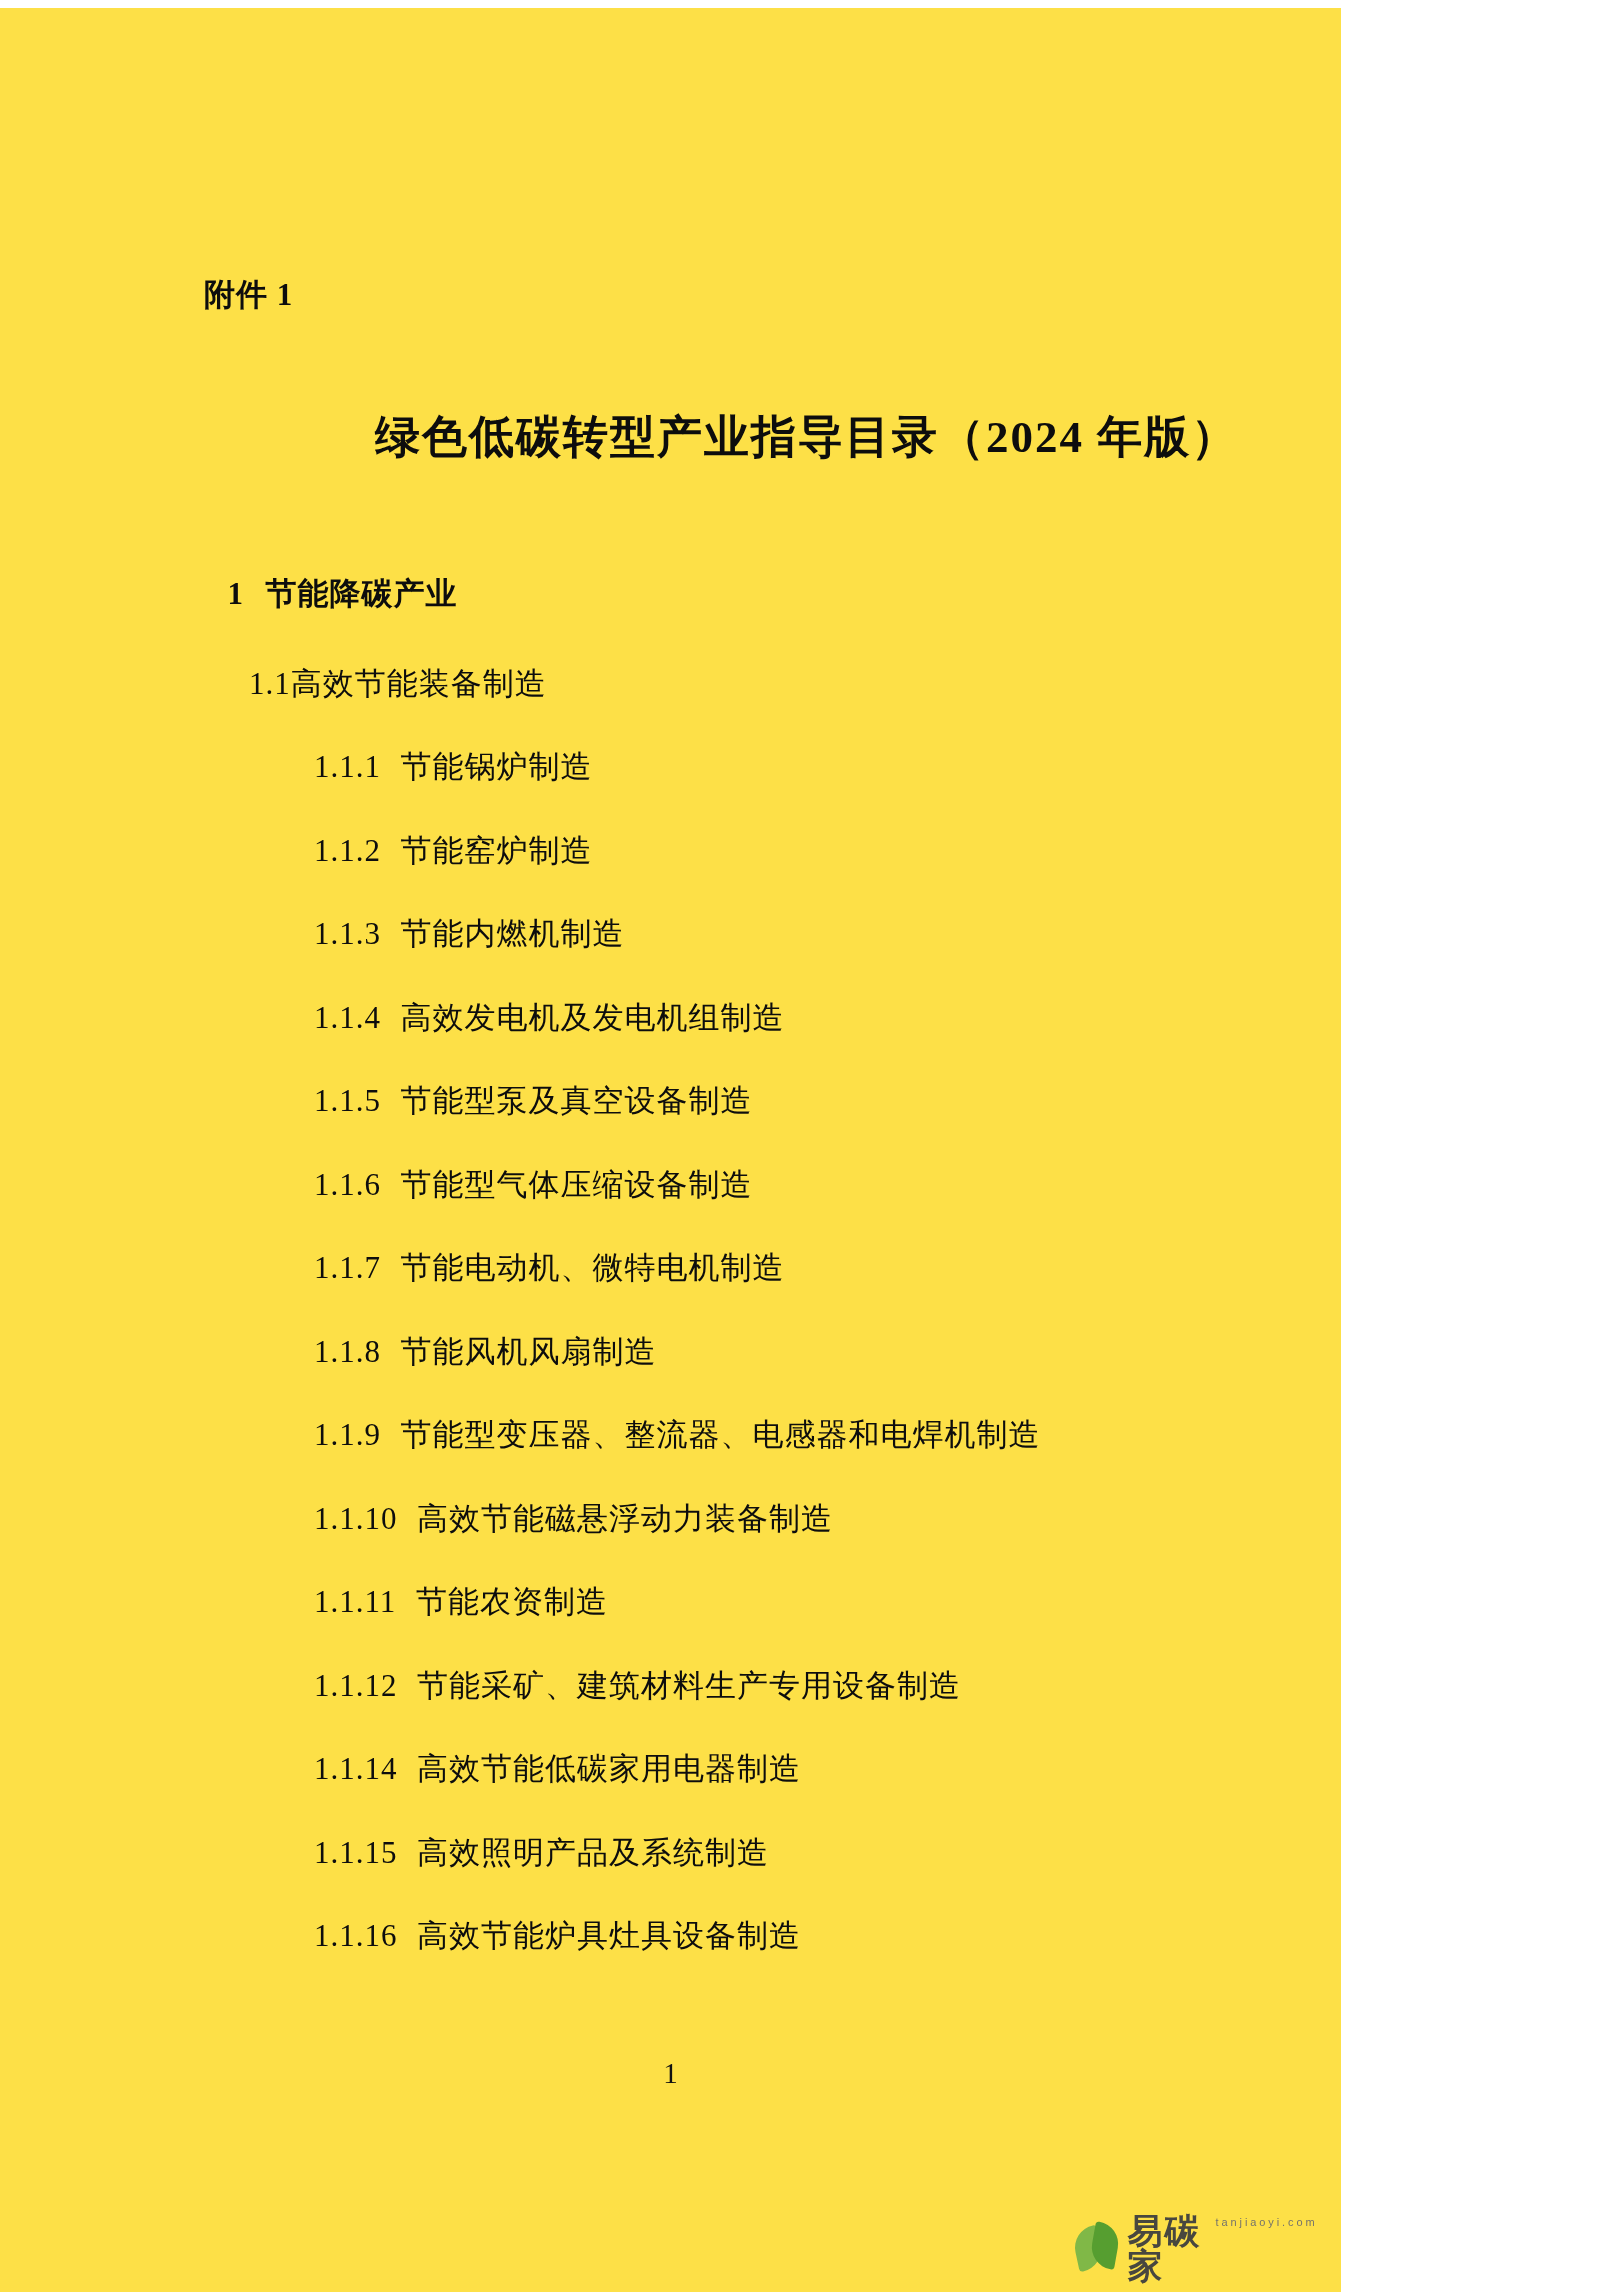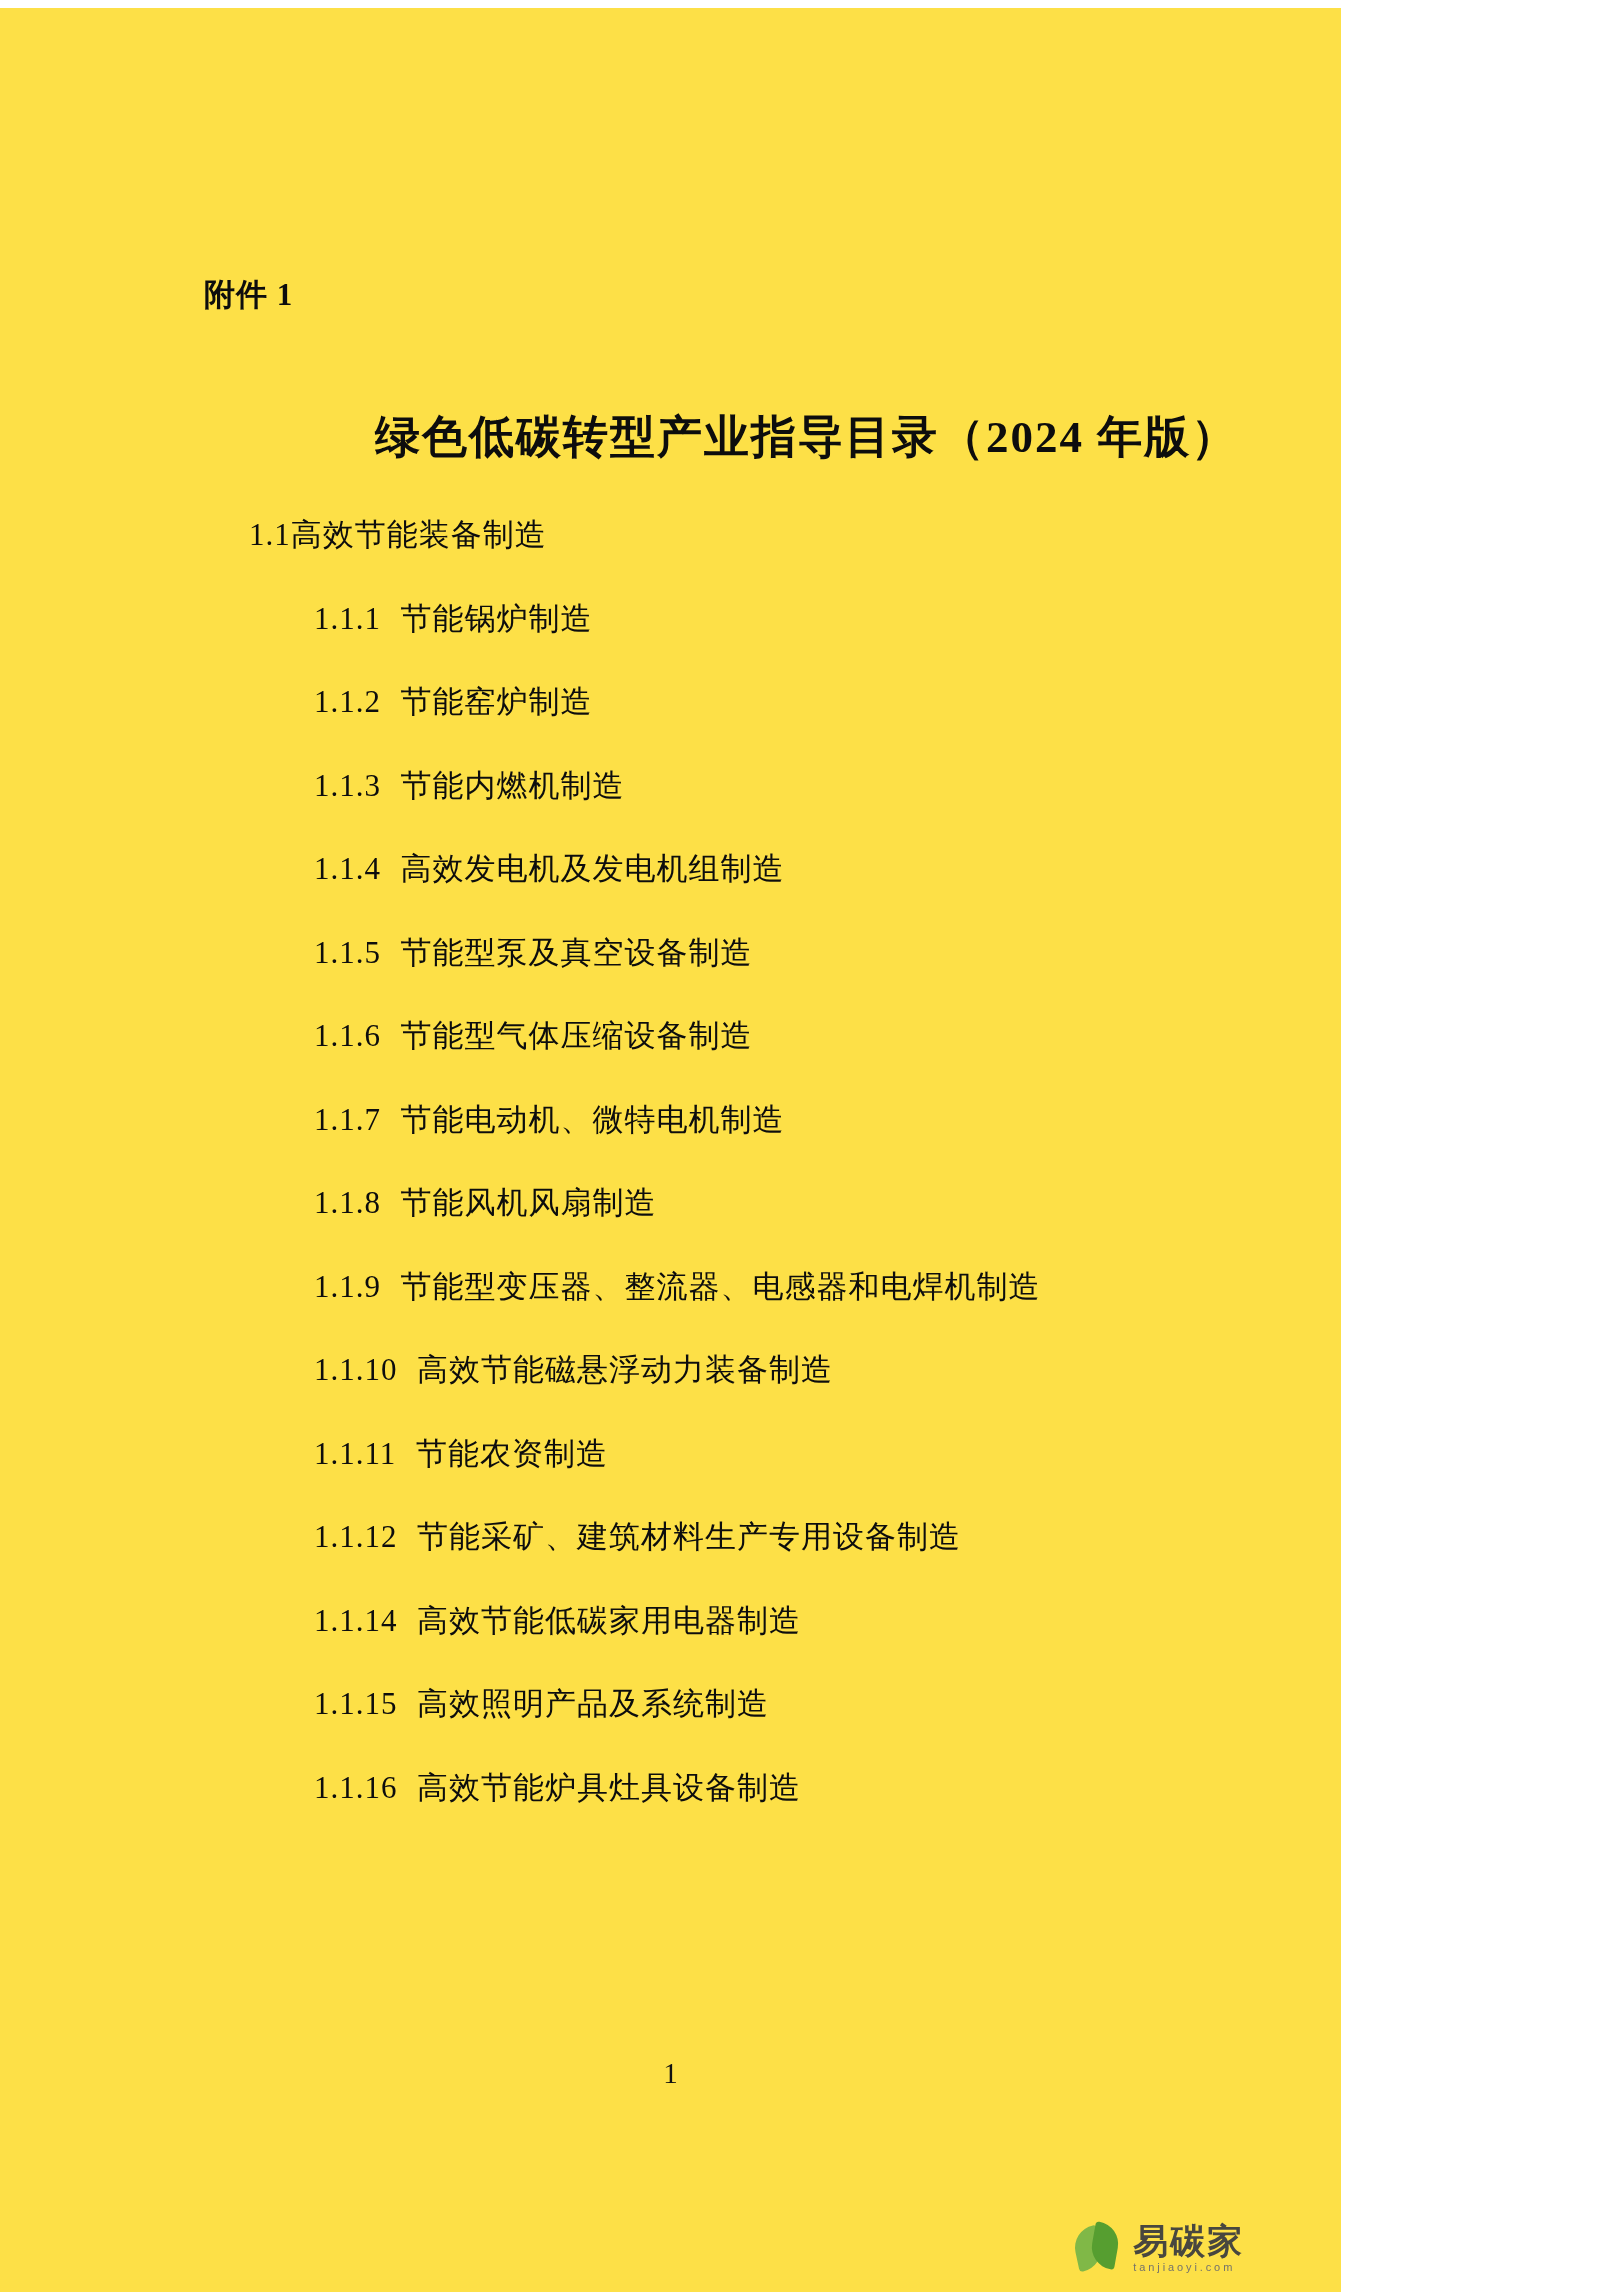--- a/index.html
+++ b/index.html
@@ -116,21 +116,20 @@
   .wm-leaf .l2 {
     position: absolute;
     left: 19.6px; top: 2px;
     width: 25.5px; height: 45px;
     background: #4e9b2f;
     border-radius: 3.9px 25.5px 3.9px 25.5px;
     transform: rotate(10deg);
   }
   .wm-text {
     display: flex;
-    flex-direction: column;
     line-height: 1;
   }
   .wm-cn {
     font-family: "Liberation Sans", sans-serif;
     font-size: 35px;
     font-weight: bold;
     color: #3f3f3f;
     letter-spacing: 2px;
   }
   .wm-en {
@@ -145,20 +144,23 @@
 <body>
 
 <div class="page">
 
   <div class="content">
 
     <div class="attachment-label">附件 1</div>
 
     <div class="doc-title">绿色低碳转型产业指导目录（2024 年版）</div>
 
+    <div class="section-h1">
+      <span class="num">1</span><span>节能降碳产业</span>
+    </div>
 
     <div class="section-h2">
       <span>1.1</span><span>高效节能装备制造</span>
     </div>
 
     <ul class="item-list">
       <li class="item">
         <span class="num">1.1.1</span><span>节能锅炉制造</span>
       </li>
       <li class="item">

